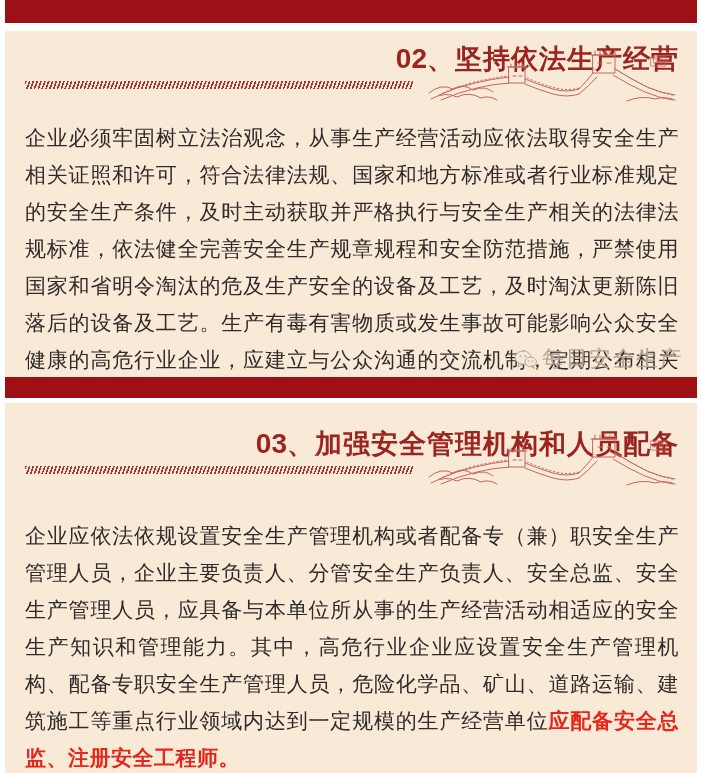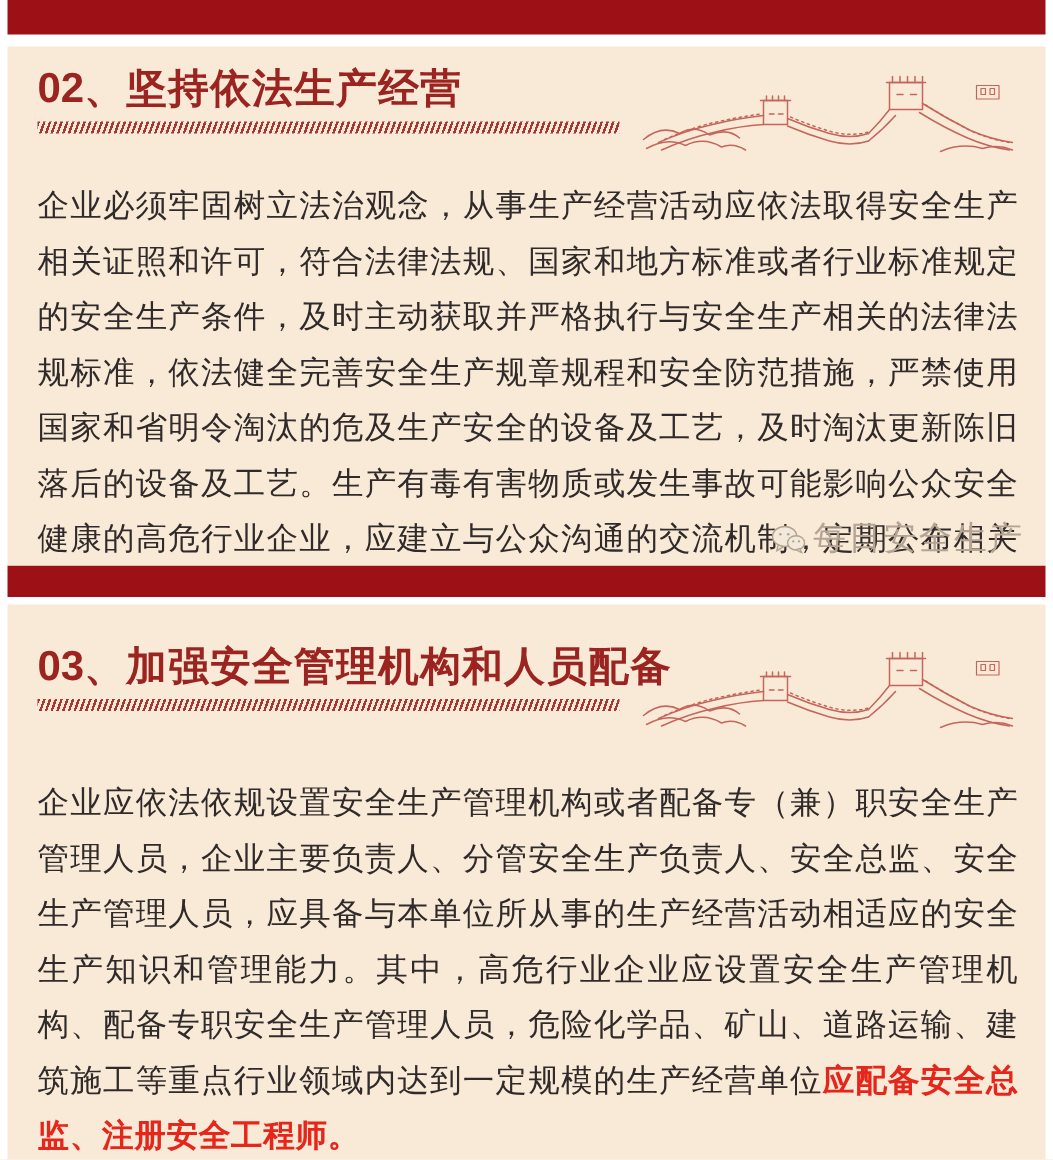--- a/index.html
+++ b/index.html
@@ -12,21 +12,21 @@
   .band{width:692px;background:#9d1016;}
   .band-top{height:23px;margin-bottom:8px;}
   .band-mid{height:21px;margin-bottom:5px;}
   .band-bottom{height:11px;}
   .card{
     position:relative;width:692px;background:#f9ead8;
     box-sizing:border-box;padding:0 18px 0 20px;overflow:hidden;
   }
   .card-1{height:346px;}
   .card-2{height:458px;}
-  .card-header{position:relative;}
+  .card-header{position:relative;text-align:right;}
   .card-1 .card-header{padding-top:12px;}
   .card-2 .card-header{padding-top:25px;}
   .card-title{
     margin:0;font-size:27px;line-height:32px;font-weight:bold;
     color:#9c2420;letter-spacing:1px;white-space:nowrap;
   }
   .card-title .num{font-size:28px;letter-spacing:0;}
   .hatch{
     margin-top:6px;width:388px;height:8px;opacity:.9;
     background:repeating-linear-gradient(110deg,

